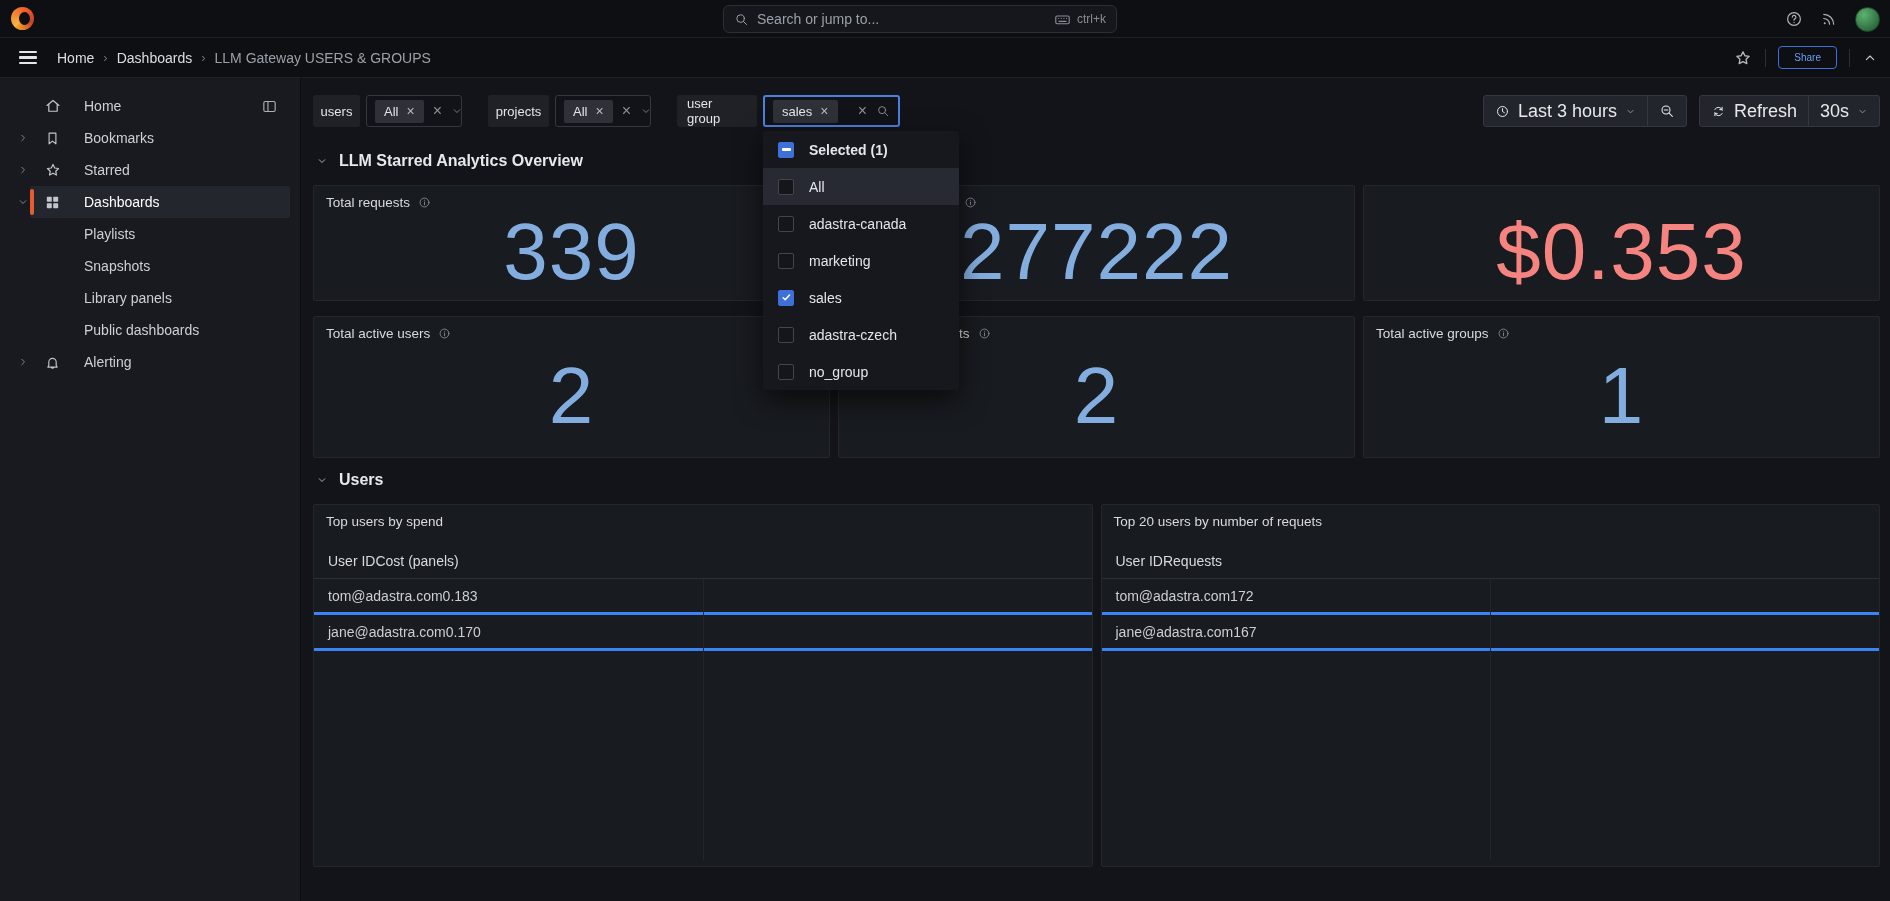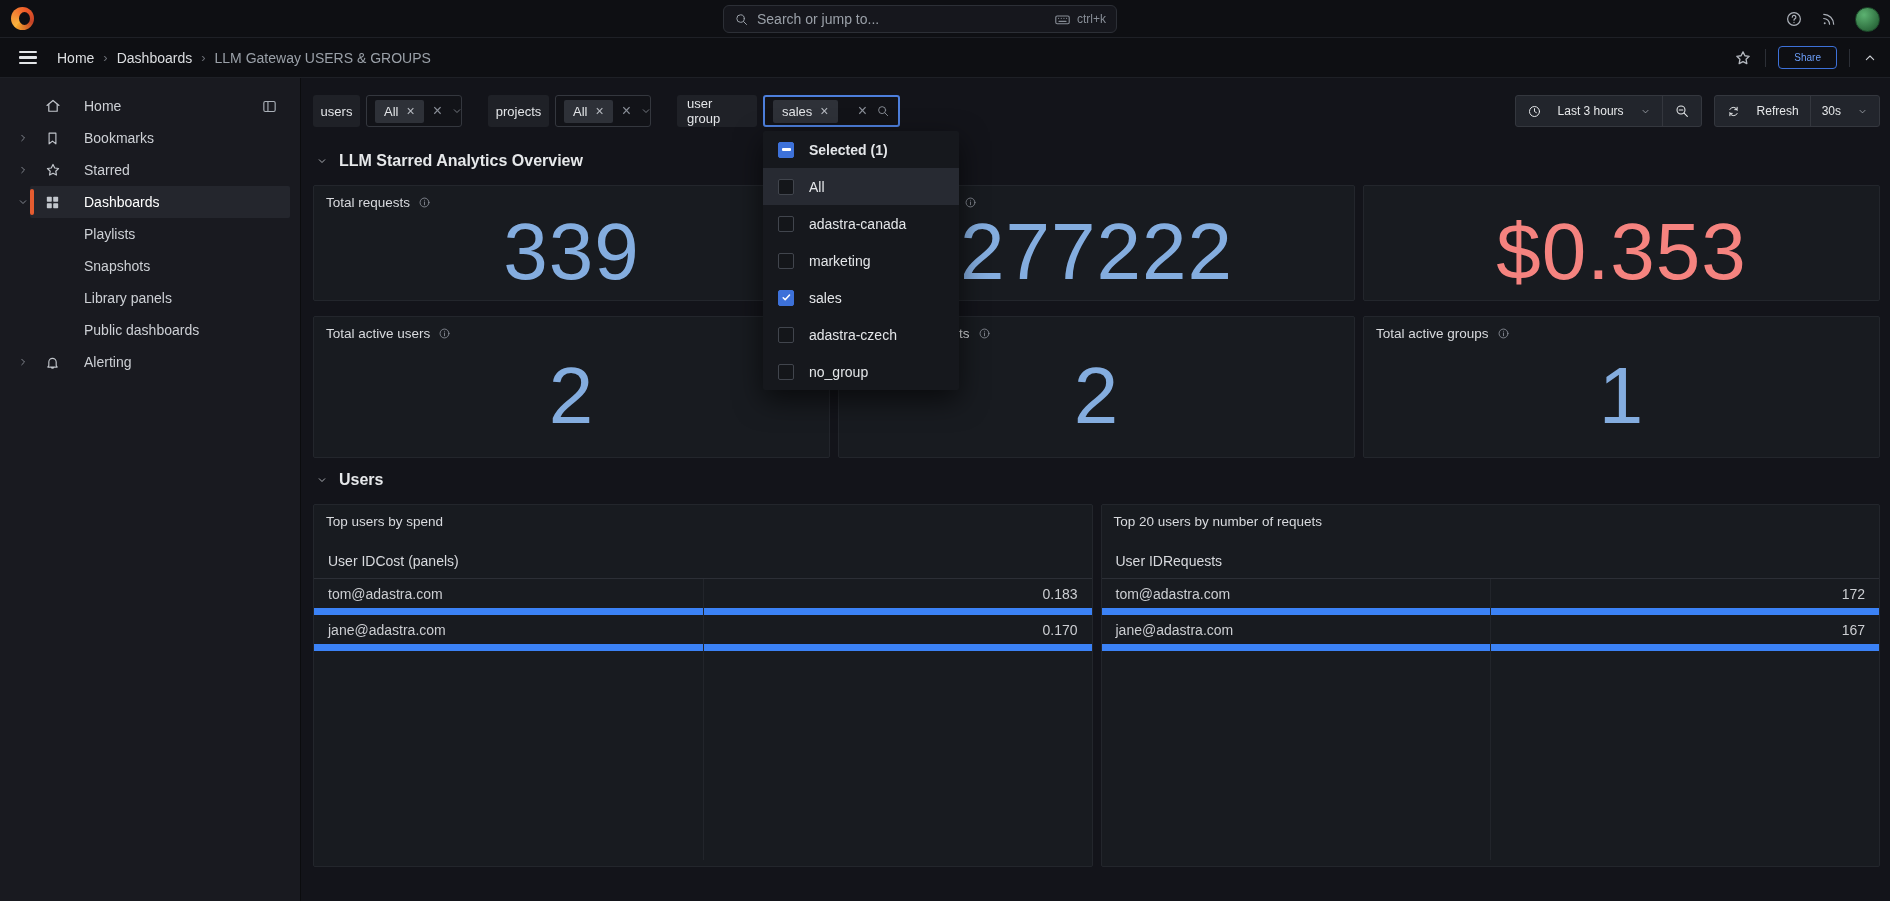--- a/index.html
+++ b/index.html
@@ -63,21 +63,21 @@
     display:flex;align-items:center;padding:0 8px;gap:9px;}
   .f-value.focused{border:2px solid #4d7fdc;}
   .pill{background:#2e3138;border-radius:2px;padding:4px 9px;font-size:13px;color:#e3e5e8;
     display:flex;align-items:center;gap:8px;}
   .pill-x{color:#b6bac0;font-size:14px;line-height:1;cursor:default;}
   .f-clear{color:#8a8f98;font-size:16px;line-height:1;margin-left:auto;}
   .f-caret,.f-search{color:#8a8f98;}
 
   .time-controls{margin-left:auto;display:flex;gap:12px;}
   .btn-group{display:flex;border:1px solid #34373e;border-radius:3px;height:32px;background:#22252c;overflow:hidden;}
-  .btn-seg{display:flex;align-items:center;gap:16px;padding:0 11px;font-size:12px;
+  .btn-seg{display:flex;align-items:center;gap:8px;padding:0 11px;font-size:18px;
     color:#e6e8ea;font-weight:500;}
   .btn-seg + .btn-seg{border-left:1px solid #34373e;}
   .btn-seg .caret{color:#b4b8bf;}
 
   .section-h{display:flex;align-items:center;gap:11px;margin:25px 0 0 3px;font-size:16px;
     font-weight:600;color:#e6e8ea;}
   .section-h .chev{color:#cdd0d5;}
   .section-h.second{margin-top:13px;}
 
   .stats-grid{display:grid;grid-template-columns:repeat(3,1fr);gap:8px;margin-top:15px;}
@@ -88,22 +88,22 @@
     font-weight:500;color:#d8dade;white-space:nowrap;overflow:hidden;}
   .panel-h .info{color:#8a8f98;flex:none;}
   .stat-value{position:absolute;left:0;right:0;top:18px;bottom:0;display:flex;align-items:center;
     justify-content:center;font-size:80px;font-weight:500;letter-spacing:1px;}
 
   .tables-grid{display:grid;grid-template-columns:1fr 1fr;gap:8px;margin-top:15px;}
   .tpanel{height:363px;}
   .table-wrap{position:absolute;top:38px;left:0;right:0;bottom:0;}
   .t-head{height:36px;display:flex;align-items:center;
     padding:0 14px;border-bottom:1px solid #2c2f36;font-size:14px;font-weight:500;color:#d8dade;}
-  .t-row{height:36px;display:flex;justify-content:space-between;align-items:center;
-    padding:0 14px;border-bottom:7px solid #3b82f6;font-size:14px;color:#ccced2;}
+  .t-row{height:36px;display:flex;justify-content:flex-start;align-items:center;
+    padding:0 14px;border-bottom:3px solid #3b82f6;font-size:14px;color:#ccced2;}
   .t-divider{position:absolute;left:50%;top:36px;bottom:6px;width:1px;background:#22252b;}
 
   
   .dropdown{position:absolute;left:763px;top:131px;width:196px;background:#16181d;
     border-radius:2px;box-shadow:0 10px 28px rgba(0,0,0,.6);z-index:40;}
   .dd-item{height:37px;display:flex;align-items:center;gap:15px;padding:0 15px;font-size:14px;
     color:#e4e6e9;font-weight:500;}
   .dd-item.hdr{font-weight:700;}
   .dd-item.highlight{background:#272a32;}
   .cbx{width:16px;height:16px;border:1px solid #41454d;border-radius:2px;background:#14161a;

